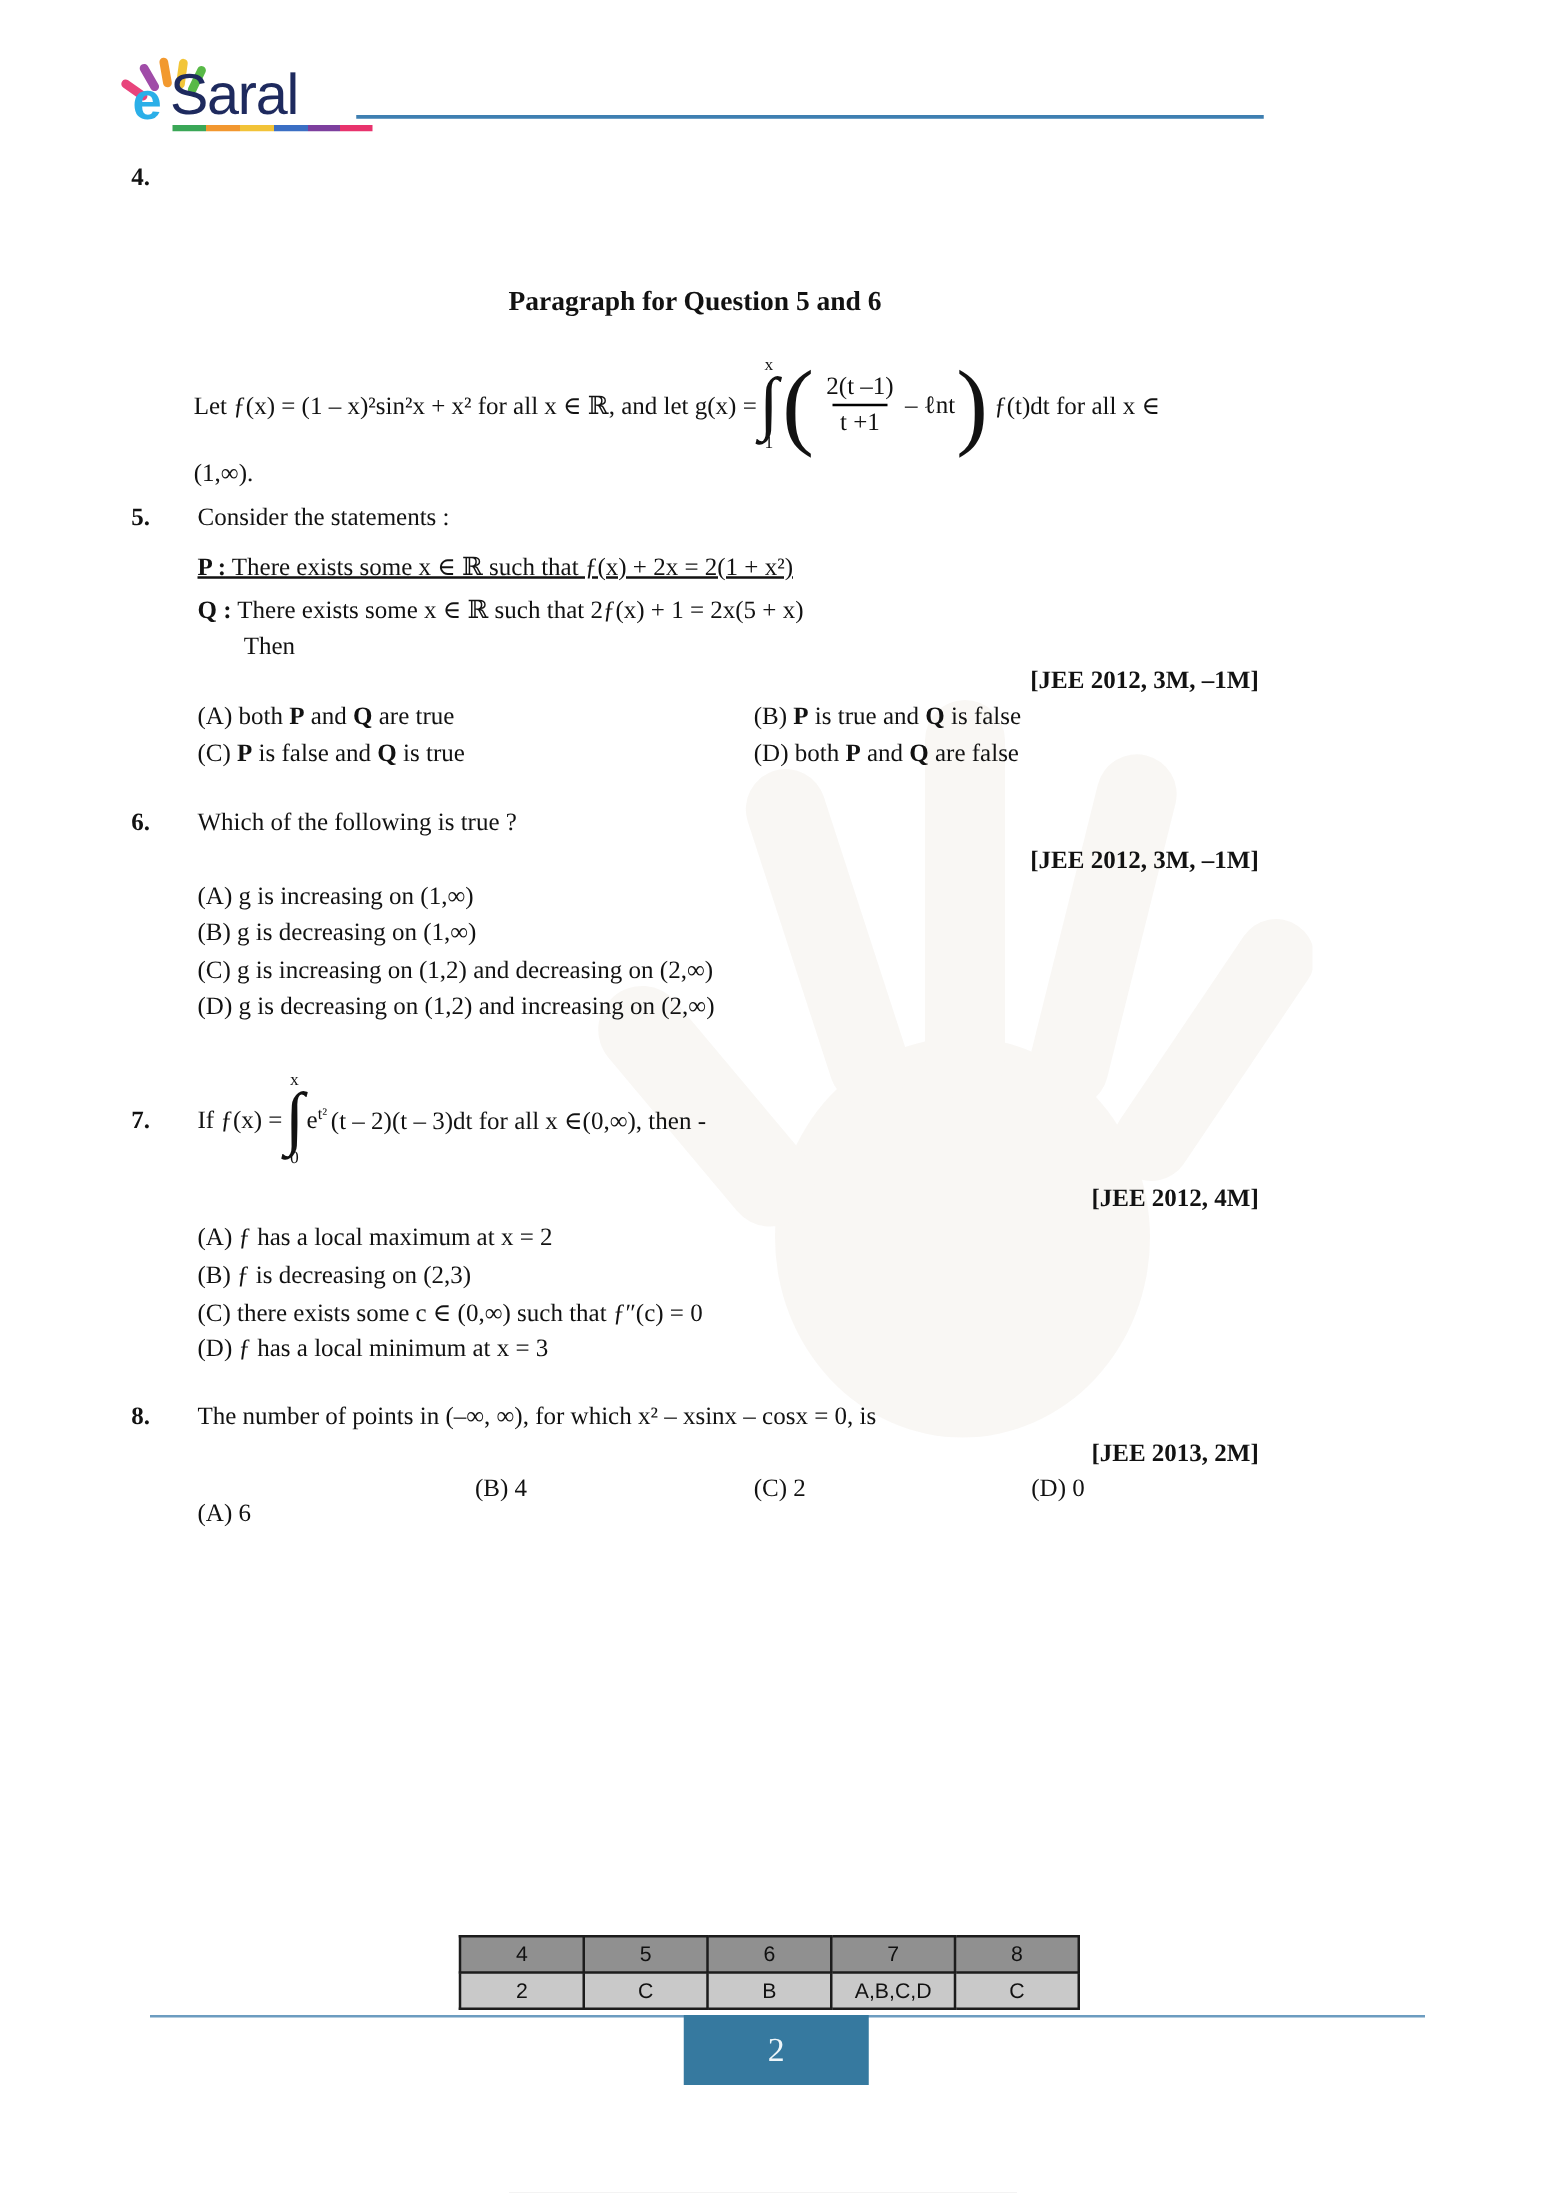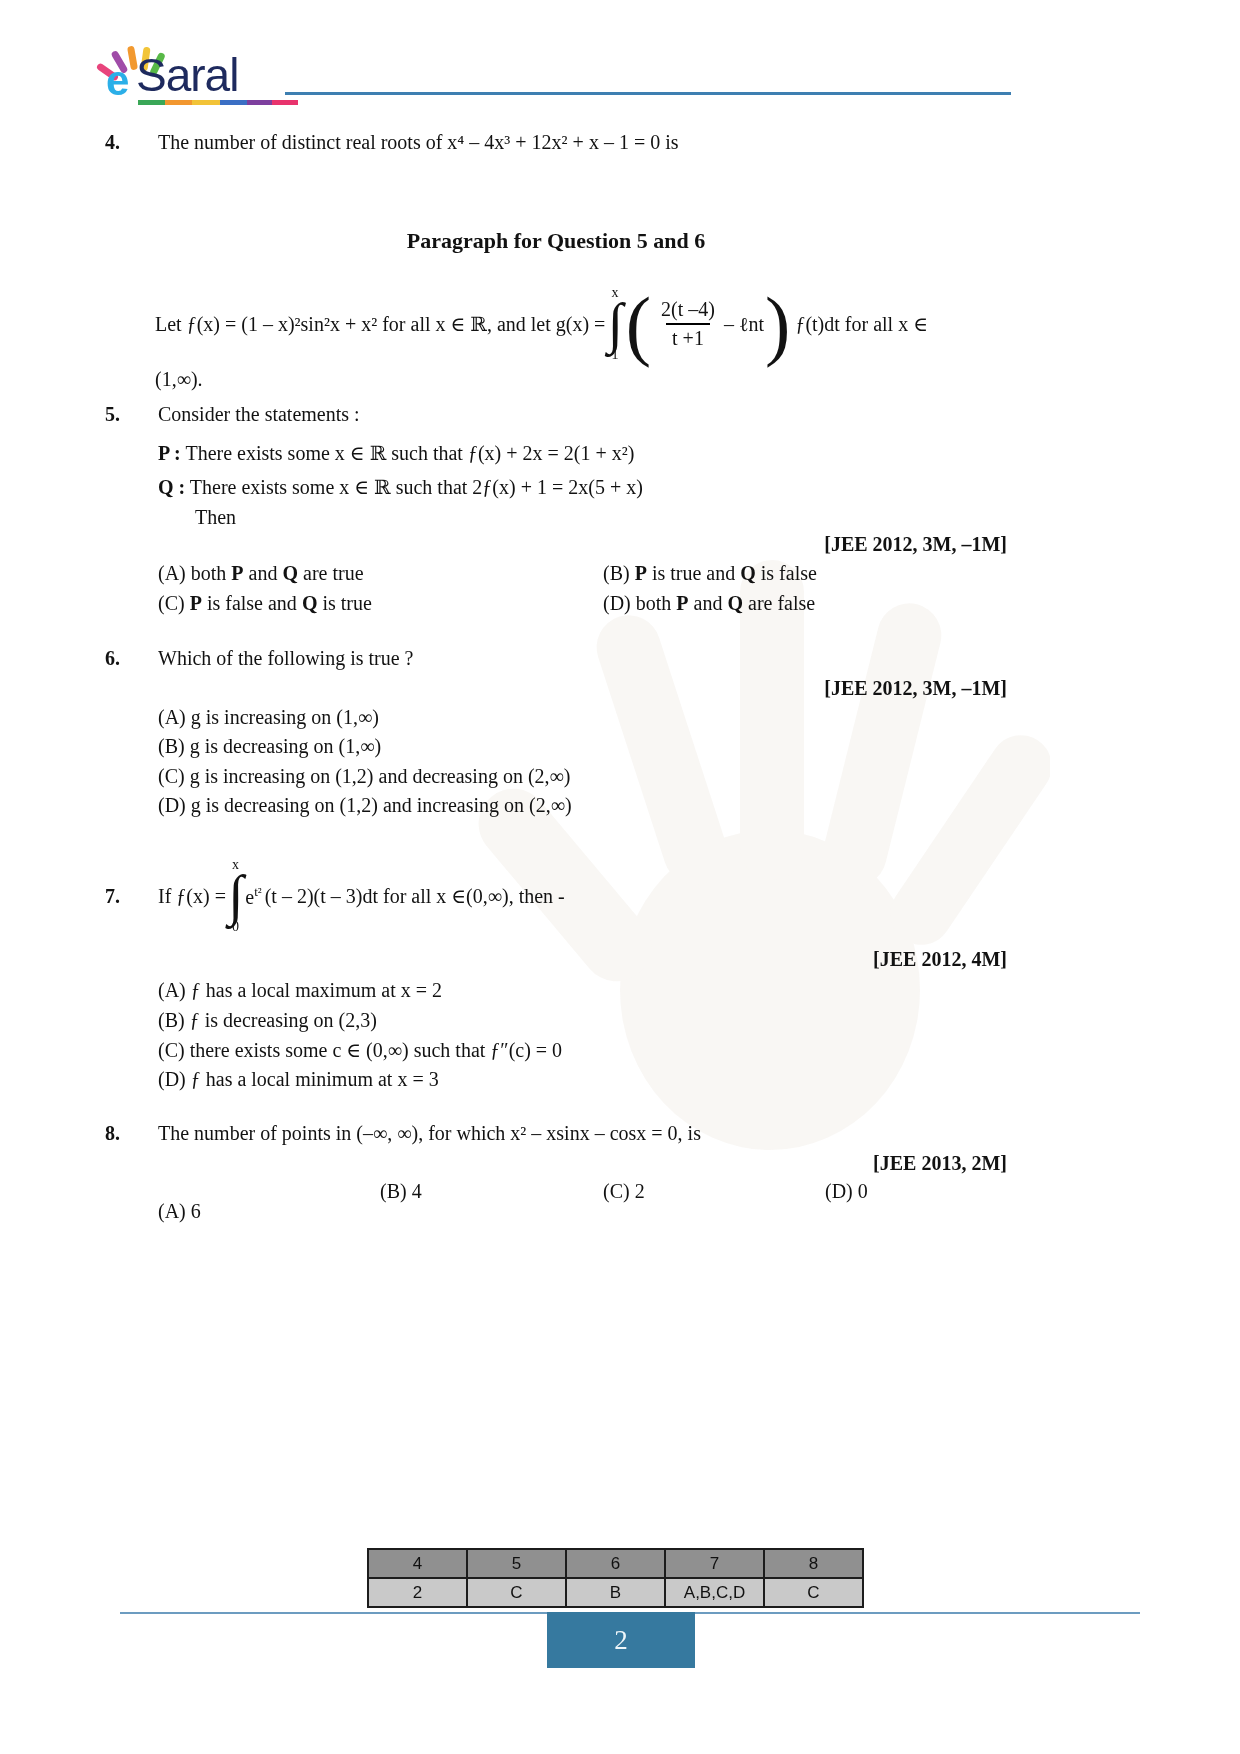--- a/index.html
+++ b/index.html
@@ -80,50 +80,49 @@
       <span class="finger f5"></span>
     </div>
     <span class="brand-e">e</span>
     <span class="brand-name">Saral</span>
     <span class="brand-underline"></span>
   </div>
   <div class="abs hrule"></div>
 
   <div class="abs row" style="top:131px;">
     <span class="qnum">4.</span>
-    <span>The number of distinct real roots of x⁴ – 4x³ + 12x² + x – 1 = 0 is</span>
   </div>
 
   <div class="abs center" style="top:228px;">
     <span class="title">Paragraph for Question 5 and 6</span>
   </div>
 
   <div class="abs formula" style="left:155px;top:278px;height:92px;">
     <span>Let ƒ(x) = (1 – x)²sin²x + x² for all x ∈ ℝ, and let g(x) =</span>
     <span class="intcol">
       <span class="intlim">x</span>
       <span class="intsign">∫</span>
       <span class="intlim">1</span>
     </span>
     <span class="bigparen">(</span>
     <span class="frac">
-      <span class="num">2(t –4)</span>
+      <span class="num">2(t –1)</span>
       <span class="den">t +1</span>
     </span>
     <span>– ℓnt</span>
     <span class="bigparen">)</span>
     <span style="margin-left:4px;">ƒ(t)dt  for all x ∈</span>
   </div>
   <div class="abs" style="left:155px;top:368px;">(1,∞).</div>
 
   <div class="abs row" style="top:403px;">
     <span class="qnum">5.</span>
     <span>Consider the statements :</span>
   </div>
-  <div class="abs" style="left:158px;top:441px;">
+  <div class="abs" style="left:158px;top:441px;text-decoration:underline;">
     <b>P :</b><span> There exists some x ∈ ℝ such that ƒ(x) + 2x = 2(1 + x²)</span>
   </div>
   <div class="abs" style="left:158px;top:475px;">
     <b>Q :</b><span> There exists some x ∈ ℝ such that 2ƒ(x) + 1 = 2x(5 + x)</span>
   </div>
   <div class="abs" style="left:195px;top:506px;">Then</div>
   <div class="abs tag" style="top:533px;">[JEE 2012, 3M, –1M]</div>
 
   <div class="abs" style="left:158px;top:562px;">
     <span>(A) both </span><b>P</b><span> and </span><b>Q</b><span> are true</span>

